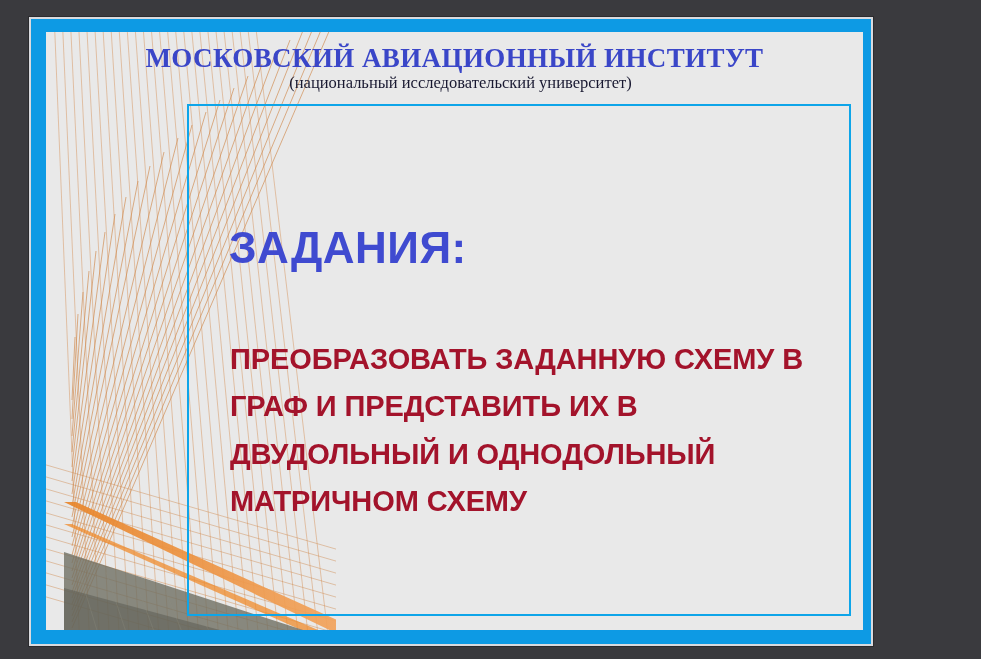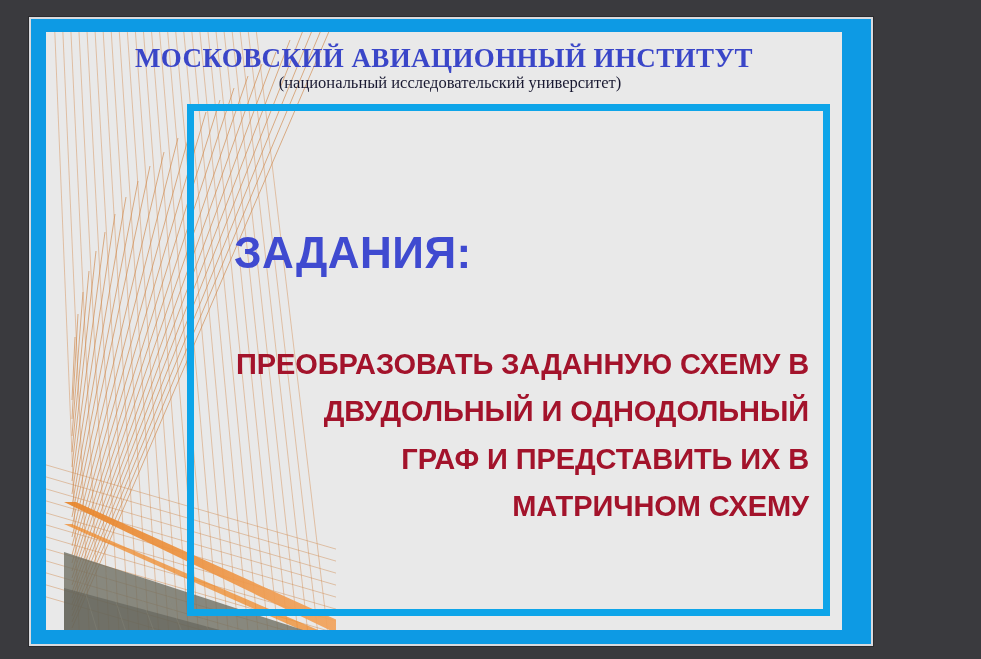--- a/index.html
+++ b/index.html
@@ -31,21 +31,21 @@
     box-sizing: border-box;
     box-shadow: 0 0 0 1px #2b2b2e;
   }
 
   .slide-blue {
     position: relative;
     width: 100%;
     height: 100%;
     background: #0d9ae4;
     box-sizing: border-box;
-    padding: 13px 29px 14px 15px;
+    padding: 13px 8px 14px 15px;
   }
 
   .slide-canvas {
     position: relative;
     width: 100%;
     height: 100%;
     background: #e9e9e9;
     overflow: hidden;
   }
 
@@ -88,24 +88,23 @@
     margin-left: 12px;
   }
 
   
   .content-frame {
     position: absolute;
     left: 141px;
     top: 72px;
     right: 12px;
     bottom: 14px;
-    border: 7px solid #0ea5e9;
+    border: 2px solid #0ea5e9;
     background: transparent;
     z-index: 3;
-    text-align: right;
   }
 
   .content-inner {
     position: absolute;
     left: 40px;
     top: 0;
     right: 14px;
     bottom: 0;
   }
 
@@ -257,22 +256,22 @@
           <div class="header-subtitle">(национальный исследовательский университет)</div>
         </div>
 
         <div class="content-frame">
           <div class="content-inner">
 
             <div class="heading">ЗАДАНИЯ:</div>
 
             <div class="body-list">
               <div class="body-line">ПРЕОБРАЗОВАТЬ ЗАДАННУЮ СХЕМУ В</div>
+              <div class="body-line">ГРАФ И ПРЕДСТАВИТЬ ИХ В</div>
               <div class="body-line">ДВУДОЛЬНЫЙ И ОДНОДОЛЬНЫЙ</div>
-              <div class="body-line">ГРАФ И ПРЕДСТАВИТЬ ИХ В</div>
               <div class="body-line">МАТРИЧНОМ СХЕМУ</div>
             </div>
 
           </div>
         </div>
 
       </div>
     </div>
   </div>
 

